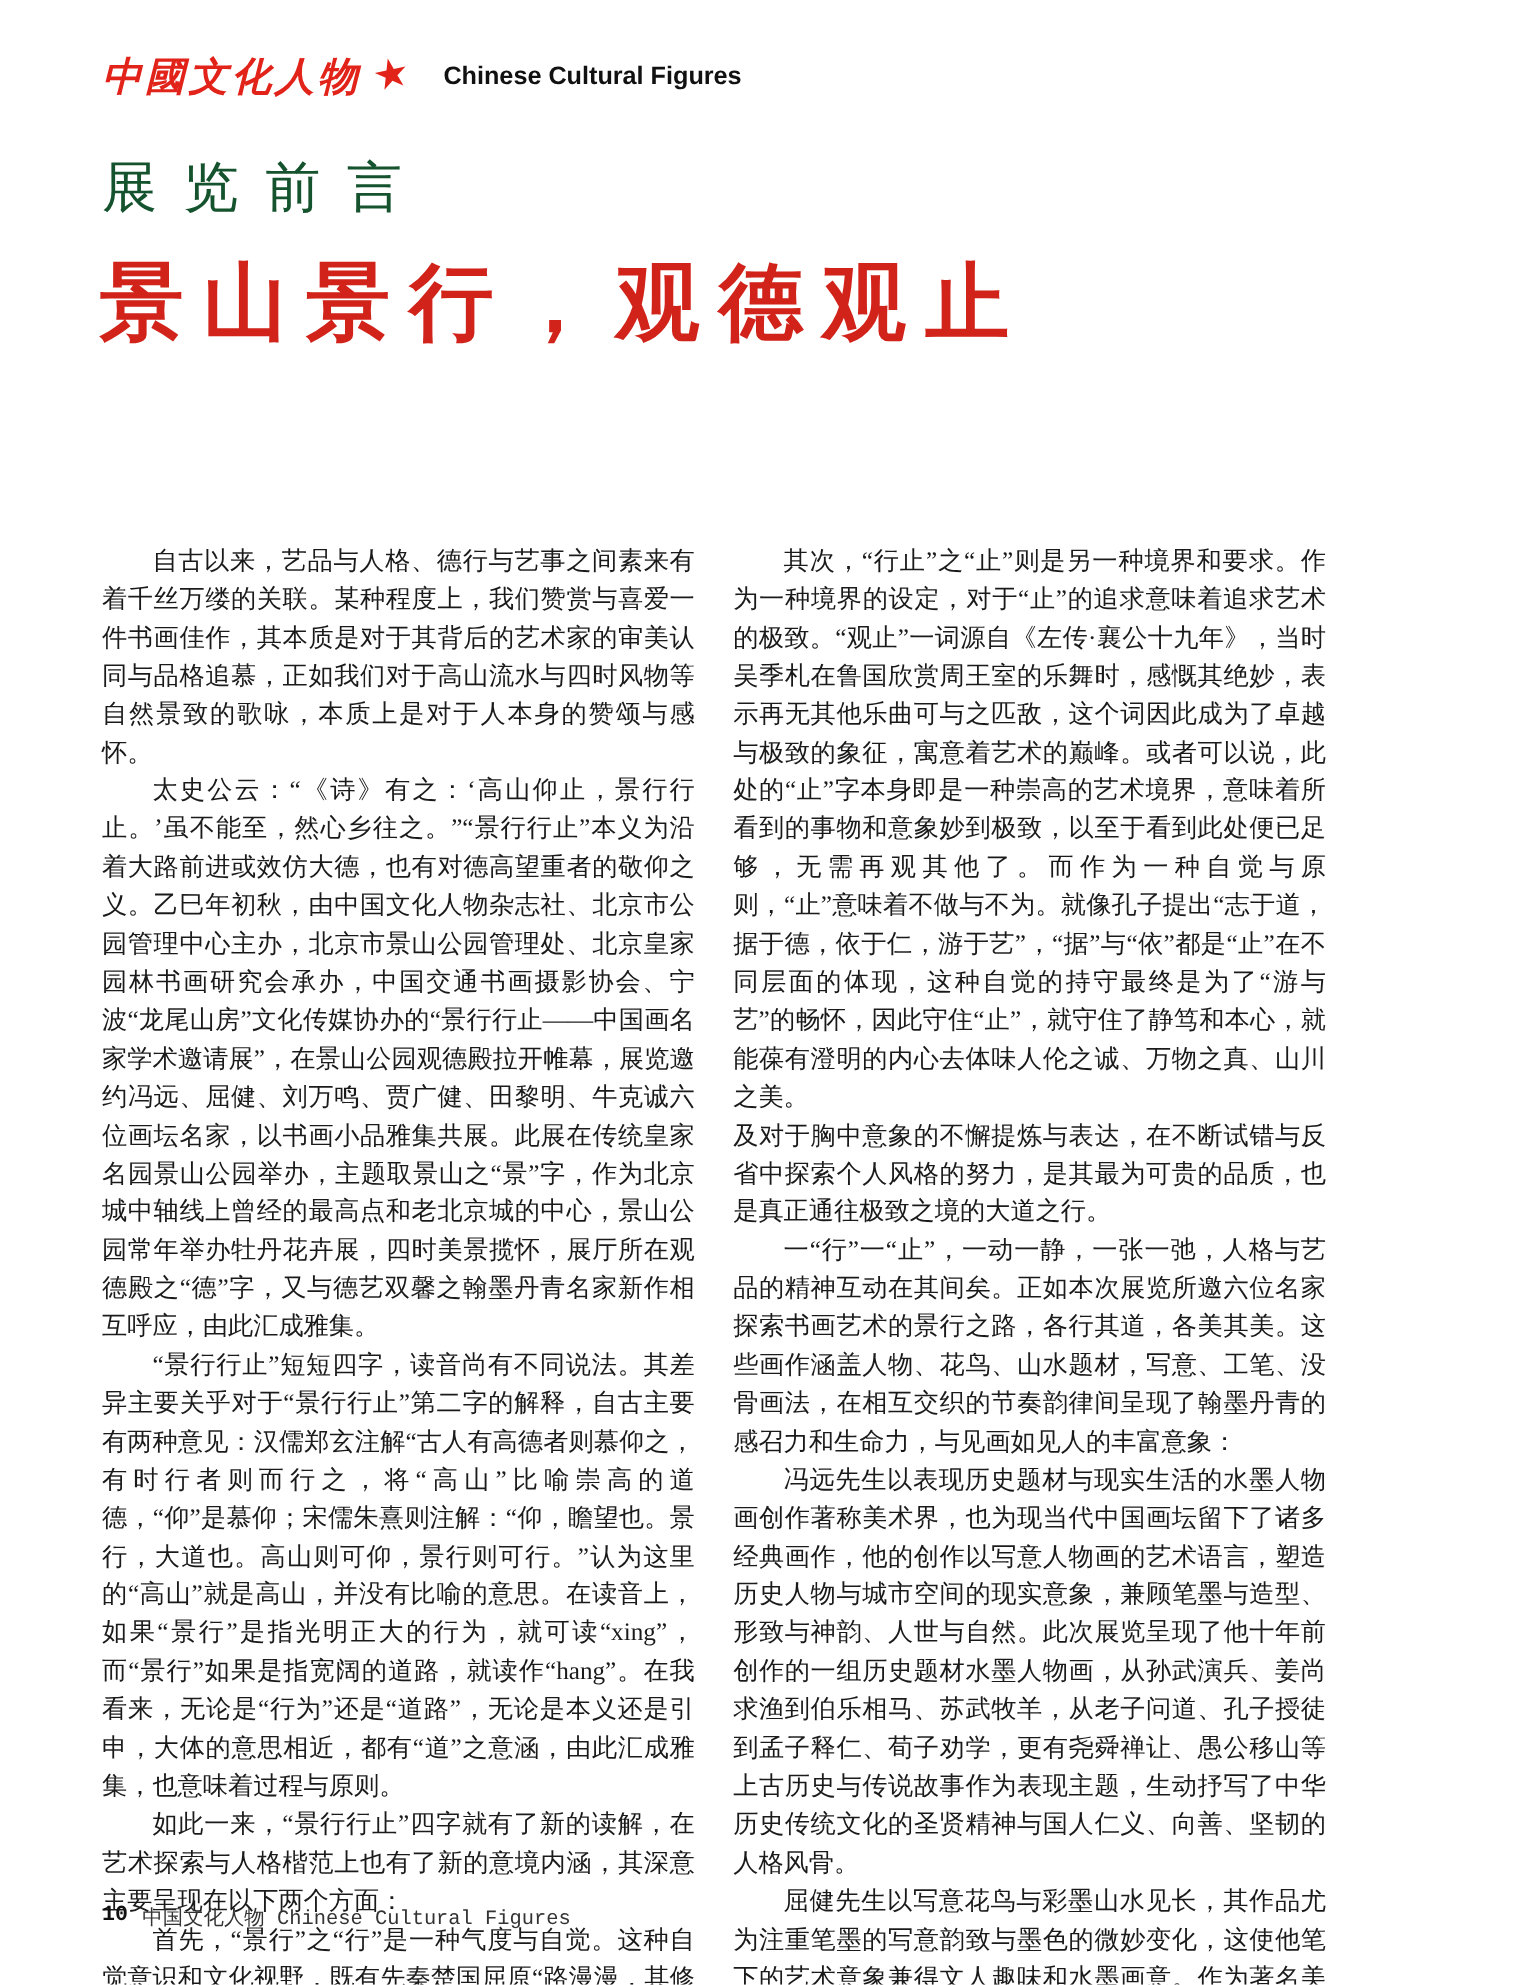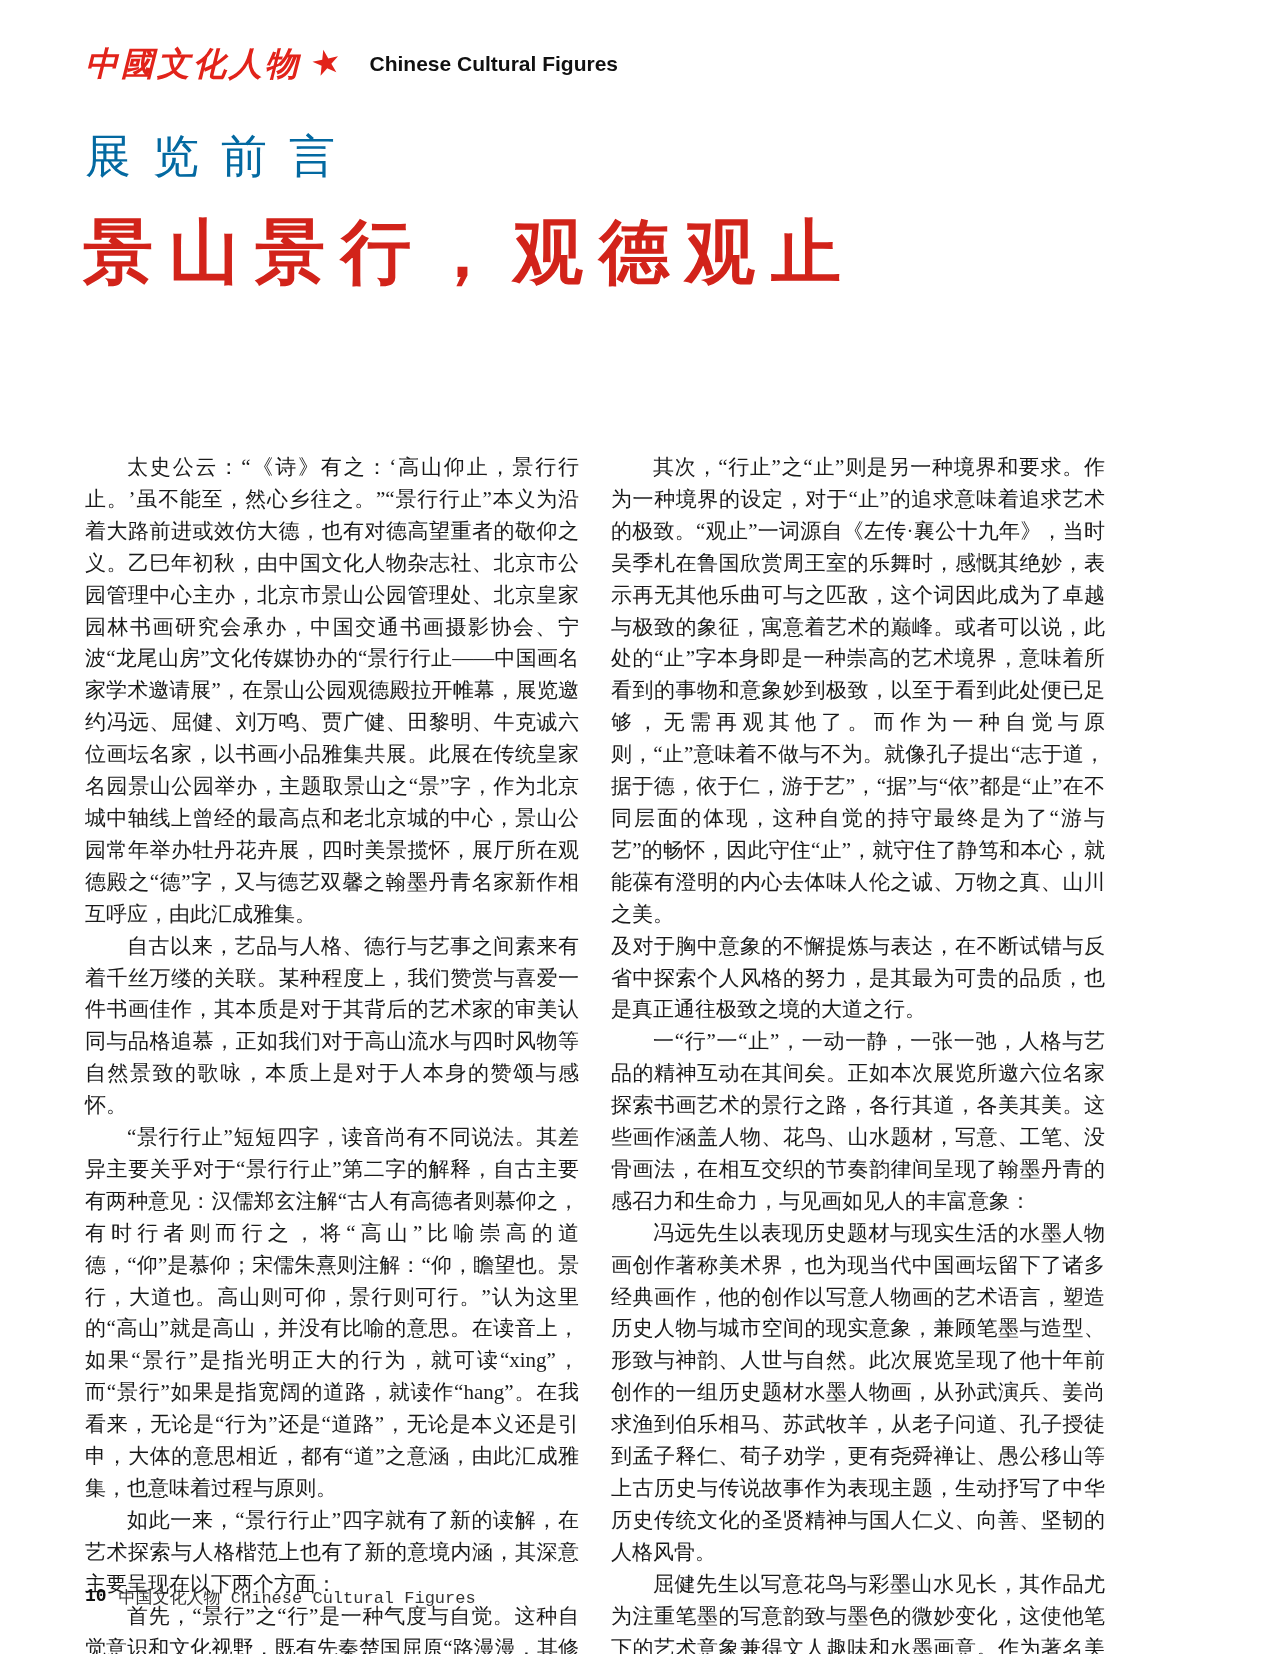--- a/index.html
+++ b/index.html
@@ -21,21 +21,21 @@
     color:var(--logo-red);font-size:34px;line-height:1;margin:0 12px 0 10px;
     display:inline-block;transform:rotate(-12deg);font-style:normal;
   }
   .logo-en{
     color:#111;font-family:"Liberation Sans","DejaVu Sans",sans-serif;
     font-weight:bold;font-size:21px;line-height:1;margin-left:16px;
   }
   .section-title{
     position:absolute;left:85px;top:126px;margin:0;
     font-family:"Liberation Sans","DejaVu Sans",sans-serif;font-weight:500;
-    font-size:46px;letter-spacing:22px;color:#0369a1;text-align:center;
+    font-size:46px;letter-spacing:22px;color:#14532d;text-align:center;
   }
   .main-title{
     position:absolute;left:83px;top:206px;margin:0;
     font-family:"Liberation Sans","DejaVu Sans",sans-serif;font-weight:900;
     font-size:70px;letter-spacing:16px;color:var(--accent-red);white-space:nowrap;
   }
   .en-title{
     position:absolute;left:85px;top:316px;
     font-family:"Liberation Serif","DejaVu Serif",serif;font-weight:bold;
     font-size:37px;line-height:53px;color:#111;letter-spacing:0.5px;
@@ -64,22 +64,22 @@
     <span class="logo-en">Chinese Cultural Figures</span>
   </header>
 
   <h2 class="section-title">展览前言</h2>
 
   <h1 class="main-title">景山景行，观德观止</h1>
 
 
   <main class="columns">
     <div class="col">
+        <p class="para">自古以来，艺品与人格、德行与艺事之间素来有着千丝万缕的关联。某种程度上，我们赞赏与喜爱一件书画佳作，其本质是对于其背后的艺术家的审美认同与品格追慕，正如我们对于高山流水与四时风物等自然景致的歌咏，本质上是对于人本身的赞颂与感怀。</p>
         <p class="para">太史公云：“《诗》有之：‘高山仰止，景行行止。’虽不能至，然心乡往之。”“景行行止”本义为沿着大路前进或效仿大德，也有对德高望重者的敬仰之义。乙巳年初秋，由中国文化人物杂志社、北京市公园管理中心主办，北京市景山公园管理处、北京皇家园林书画研究会承办，中国交通书画摄影协会、宁波“龙尾山房”文化传媒协办的“景行行止——中国画名家学术邀请展”，在景山公园观德殿拉开帷幕，展览邀约冯远、屈健、刘万鸣、贾广健、田黎明、牛克诚六位画坛名家，以书画小品雅集共展。此展在传统皇家名园景山公园举办，主题取景山之“景”字，作为北京城中轴线上曾经的最高点和老北京城的中心，景山公园常年举办牡丹花卉展，四时美景揽怀，展厅所在观德殿之“德”字，又与德艺双馨之翰墨丹青名家新作相互呼应，由此汇成雅集。</p>
-        <p class="para">自古以来，艺品与人格、德行与艺事之间素来有着千丝万缕的关联。某种程度上，我们赞赏与喜爱一件书画佳作，其本质是对于其背后的艺术家的审美认同与品格追慕，正如我们对于高山流水与四时风物等自然景致的歌咏，本质上是对于人本身的赞颂与感怀。</p>
         <p class="para">“景行行止”短短四字，读音尚有不同说法。其差异主要关乎对于“景行行止”第二字的解释，自古主要有两种意见：汉儒郑玄注解“古人有高德者则慕仰之，有时行者则而行之，将“高山”比喻崇高的道德，“仰”是慕仰；宋儒朱熹则注解：“仰，瞻望也。景行，大道也。高山则可仰，景行则可行。”认为这里的“高山”就是高山，并没有比喻的意思。在读音上，如果“景行”是指光明正大的行为，就可读“xing”，而“景行”如果是指宽阔的道路，就读作“hang”。在我看来，无论是“行为”还是“道路”，无论是本义还是引申，大体的意思相近，都有“道”之意涵，由此汇成雅集，也意味着过程与原则。</p>
         <p class="para">如此一来，“景行行止”四字就有了新的读解，在艺术探索与人格楷范上也有了新的意境内涵，其深意主要呈现在以下两个方面：</p>
         <p class="para">首先，“景行”之“行”是一种气度与自觉。这种自觉意识和文化视野，既有先秦楚国屈原“路漫漫，其修远，吾将上下而求索”的追寻，亦有魏晋南朝宗炳“闲居理气，拂觞鸣琴，披图幽对，坐究四荒”“圣贤映于绝代，万趣融其神思”的理想，文人士夫的家国志向与精神栖居，总是以某种适当的形式寄托于艺术与自然。面对漫漫艺途，艺术家对于内心抒写的执著与坚守，</p>
       </div>
     <div class="col">
         <p class="para">其次，“行止”之“止”则是另一种境界和要求。作为一种境界的设定，对于“止”的追求意味着追求艺术的极致。“观止”一词源自《左传·襄公十九年》，当时吴季札在鲁国欣赏周王室的乐舞时，感慨其绝妙，表示再无其他乐曲可与之匹敌，这个词因此成为了卓越与极致的象征，寓意着艺术的巅峰。或者可以说，此处的“止”字本身即是一种崇高的艺术境界，意味着所看到的事物和意象妙到极致，以至于看到此处便已足够，无需再观其他了。而作为一种自觉与原则，“止”意味着不做与不为。就像孔子提出“志于道，据于德，依于仁，游于艺”，“据”与“依”都是“止”在不同层面的体现，这种自觉的持守最终是为了“游与艺”的畅怀，因此守住“止”，就守住了静笃和本心，就能葆有澄明的内心去体味人伦之诚、万物之真、山川之美。</p>
         <p class="para cont">及对于胸中意象的不懈提炼与表达，在不断试错与反省中探索个人风格的努力，是其最为可贵的品质，也是真正通往极致之境的大道之行。</p>
         <p class="para">一“行”一“止”，一动一静，一张一弛，人格与艺品的精神互动在其间矣。正如本次展览所邀六位名家探索书画艺术的景行之路，各行其道，各美其美。这些画作涵盖人物、花鸟、山水题材，写意、工笔、没骨画法，在相互交织的节奏韵律间呈现了翰墨丹青的感召力和生命力，与见画如见人的丰富意象：</p>
         <p class="para">冯远先生以表现历史题材与现实生活的水墨人物画创作著称美术界，也为现当代中国画坛留下了诸多经典画作，他的创作以写意人物画的艺术语言，塑造历史人物与城市空间的现实意象，兼顾笔墨与造型、形致与神韵、人世与自然。此次展览呈现了他十年前创作的一组历史题材水墨人物画，从孙武演兵、姜尚求渔到伯乐相马、苏武牧羊，从老子问道、孔子授徒到孟子释仁、荀子劝学，更有尧舜禅让、愚公移山等上古历史与传说故事作为表现主题，生动抒写了中华历史传统文化的圣贤精神与国人仁义、向善、坚韧的人格风骨。</p>
         <p class="para">屈健先生以写意花鸟与彩墨山水见长，其作品尤为注重笔墨的写意韵致与墨色的微妙变化，这使他笔下的艺术意象兼得文人趣味和水墨画意。作为著名美术理论家和中国画家，他在长期创研工作中坚持理论研究与创作实践充分相融有机结合，这一方面体现在其深入发掘梅兰竹菊传统花卉题材的寓兴功能，释放自然造物的人格比赋寓意，另一方面表现在他笔下的自然风物呈现出的澄明与清透品质。他注重色彩与水墨微妙含蓄</p>

